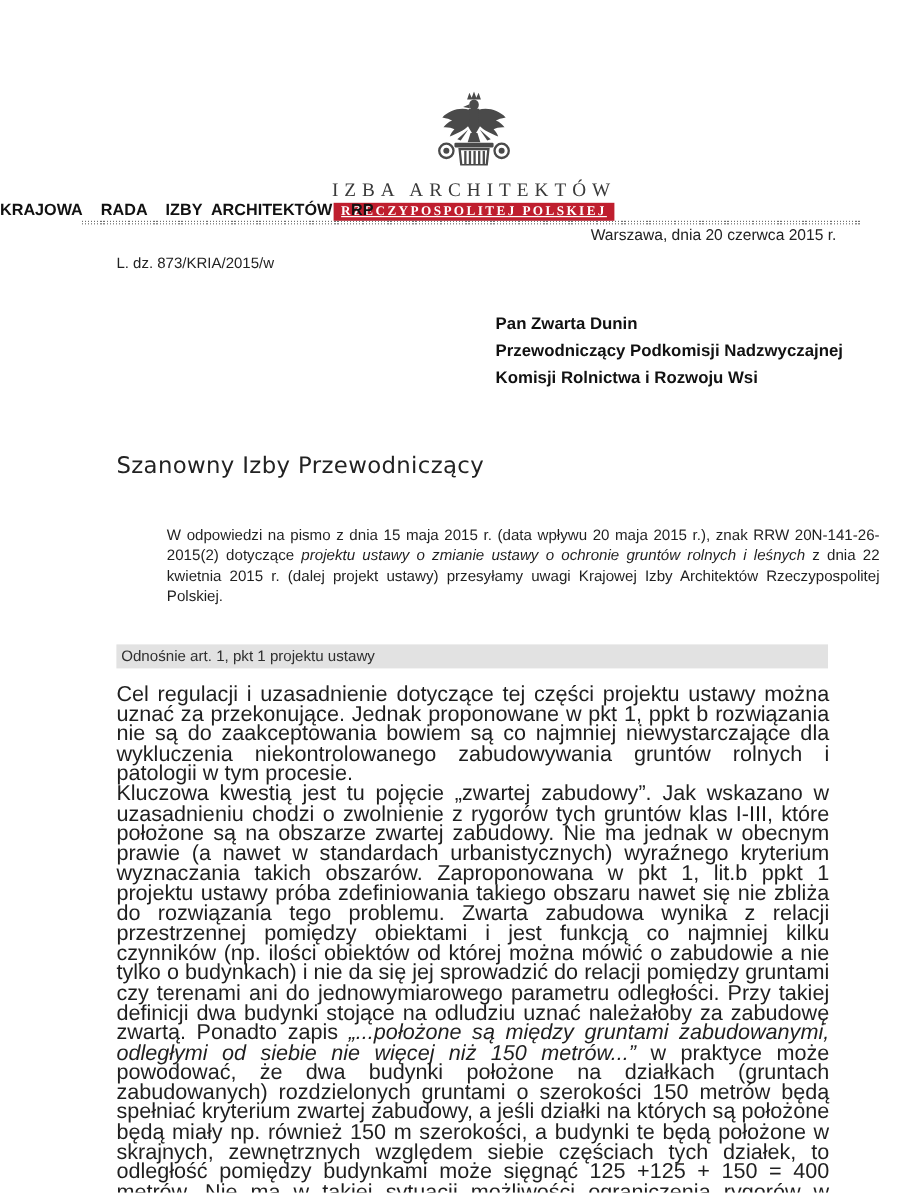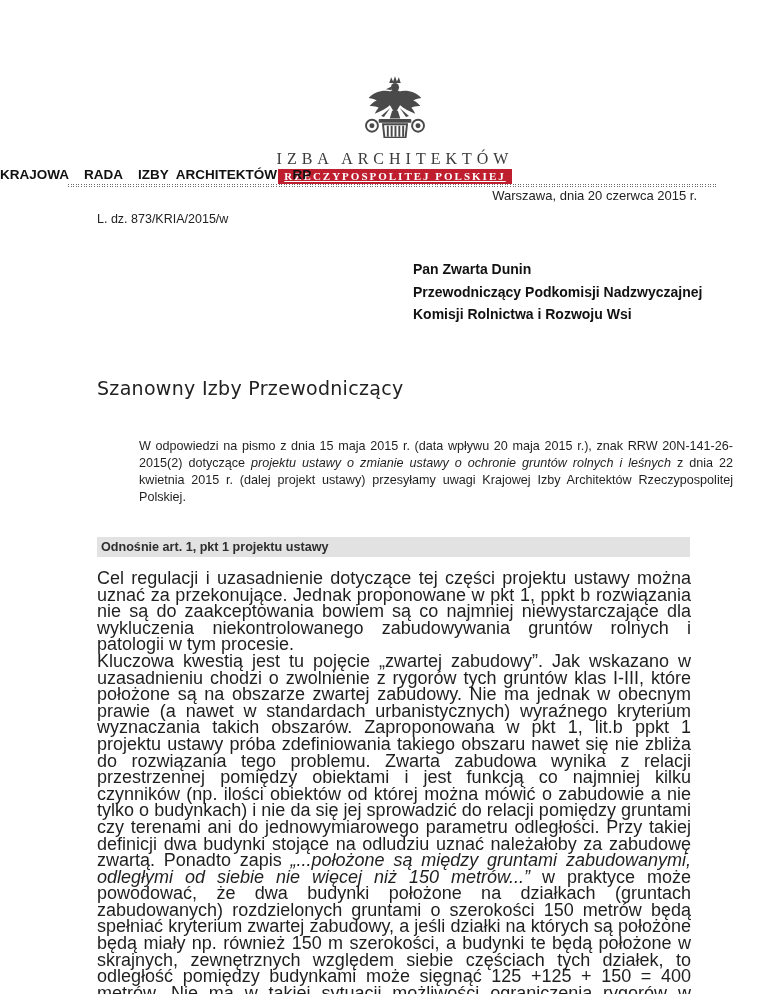--- a/index.html
+++ b/index.html
@@ -137,20 +137,20 @@
   <div class="addressee">
     <div>Pan Zwarta Dunin</div>
     <div>Przewodniczący Podkomisji Nadzwyczajnej</div>
     <div>Komisji Rolnictwa i Rozwoju Wsi</div>
   </div>
 
   <div class="salutation">Szanowny Izby Przewodniczący</div>
 
   <div class="intro"><span>W odpowiedzi na pismo z dnia 15 maja 2015 r. (data wpływu 20 maja 2015 r.), znak RRW 20N-141-26-2015(2) dotyczące </span><i>projektu ustawy o zmianie ustawy o ochronie gruntów rolnych i leśnych</i><span> z dnia 22 kwietnia 2015 r.  (dalej projekt ustawy) przesyłamy uwagi Krajowej Izby Architektów Rzeczypospolitej Polskiej.</span></div>
 
-  <div class="section-heading" style="background:#e2e2e2;font-weight:bold;">Odnośnie art. 1, pkt 1 projektu ustawy</div>
+  <div class="section-heading" style="background:#e2e2e2;">Odnośnie art. 1, pkt 1 projektu ustawy</div>
 
   <div class="body-text">
     <p>Cel regulacji i uzasadnienie dotyczące tej części projektu ustawy można uznać za przekonujące. Jednak proponowane w pkt 1, ppkt b rozwiązania nie są do zaakceptowania bowiem są co najmniej niewystarczające dla wykluczenia niekontrolowanego zabudowywania gruntów rolnych i patologii w tym procesie.</p>
     <p><span>Kluczowa kwestią jest tu pojęcie „zwartej zabudowy”. Jak wskazano w uzasadnieniu chodzi o zwolnienie z rygorów tych gruntów klas I-III, które położone są na obszarze zwartej zabudowy. Nie ma jednak w obecnym prawie (a nawet w standardach urbanistycznych) wyraźnego kryterium wyznaczania takich obszarów. Zaproponowana w pkt 1, lit.b ppkt 1 projektu ustawy próba zdefiniowania takiego obszaru nawet się nie zbliża do rozwiązania tego problemu. Zwarta zabudowa wynika z relacji przestrzennej pomiędzy obiektami i jest funkcją co najmniej kilku czynników (np. ilości obiektów od której można mówić o zabudowie a nie tylko o budynkach) i nie da się jej sprowadzić do relacji pomiędzy gruntami czy terenami ani do jednowymiarowego parametru odległości. Przy takiej definicji dwa budynki stojące na odludziu uznać należałoby za zabudowę zwartą. Ponadto zapis </span><i>„...położone są między gruntami zabudowanymi, odległymi od siebie nie więcej niż 150 metrów...”</i><span> w praktyce może powodować, że dwa budynki położone na działkach (gruntach zabudowanych) rozdzielonych gruntami o szerokości 150 metrów będą spełniać kryterium zwartej zabudowy, a jeśli działki na których są położone będą miały np. również 150 m szerokości, a budynki te będą położone w skrajnych, zewnętrznych względem siebie częściach tych działek, to odległość pomiędzy budynkami może sięgnąć 125 +125 + 150 = 400 metrów. Nie ma w takiej sytuacji możliwości ograniczenia rygorów w zabudowie gruntów rolnych do obszarów</span></p>
   </div>
 
 </div>
 
 </body></html>

